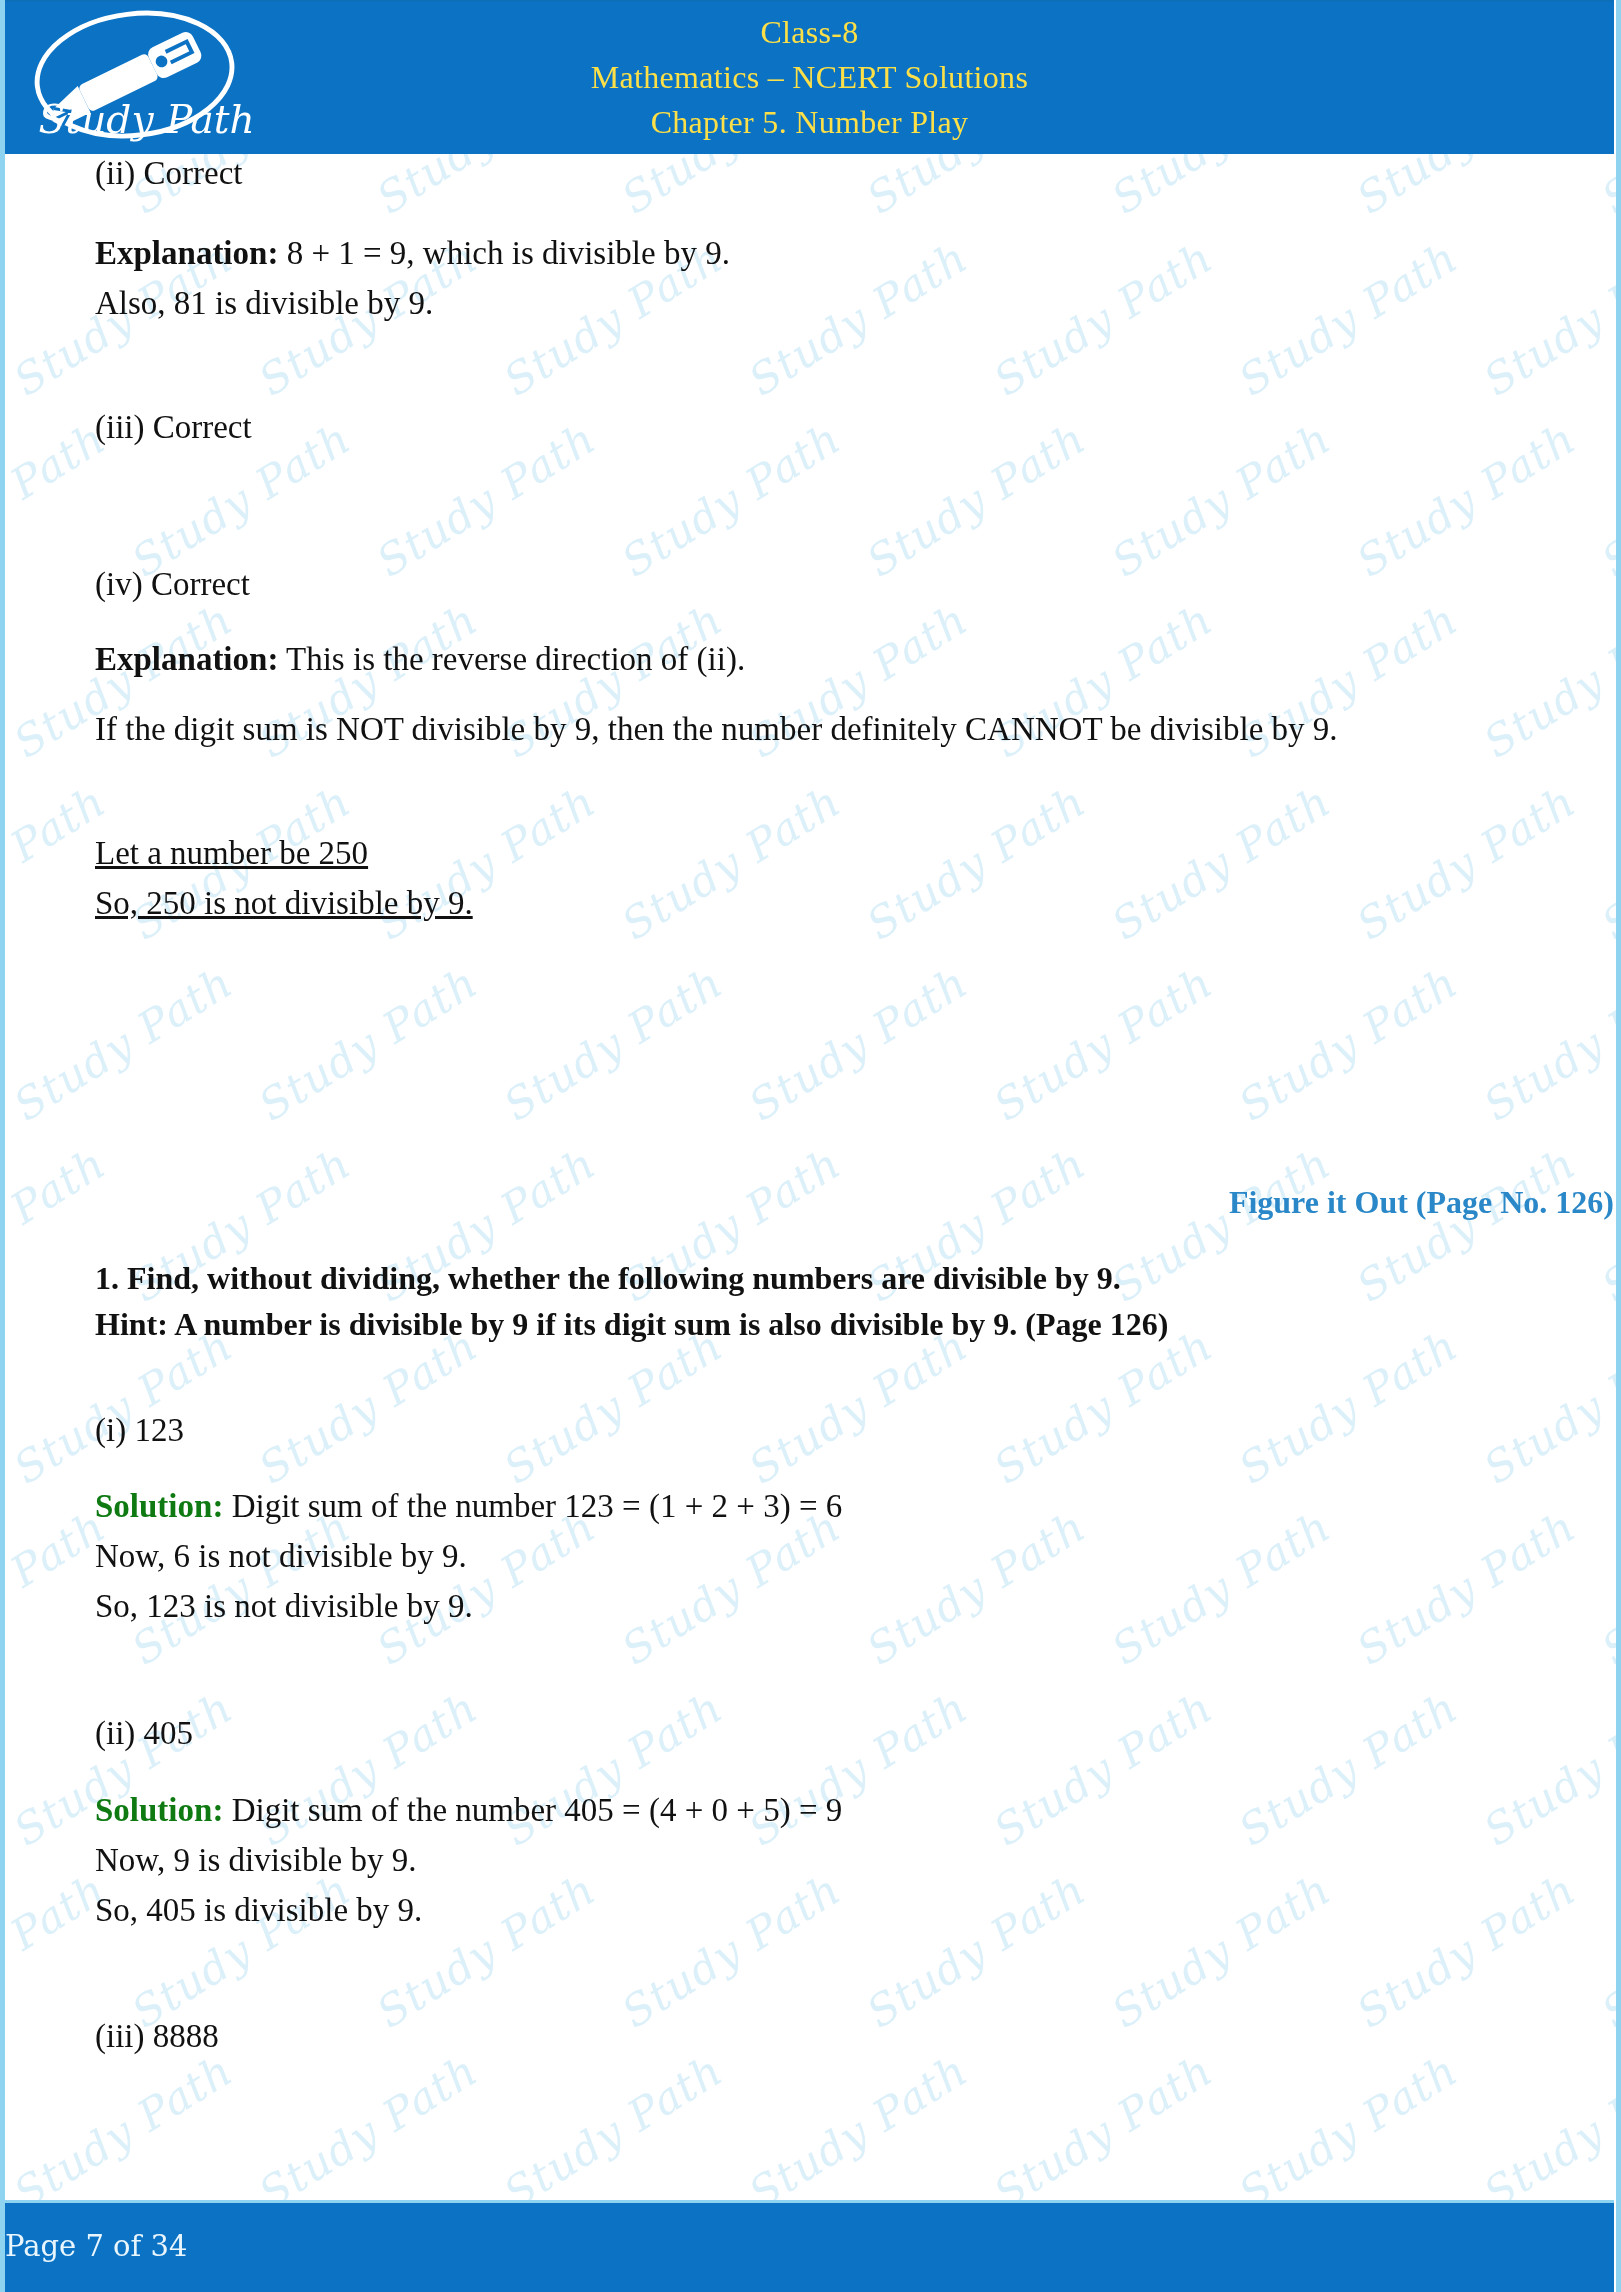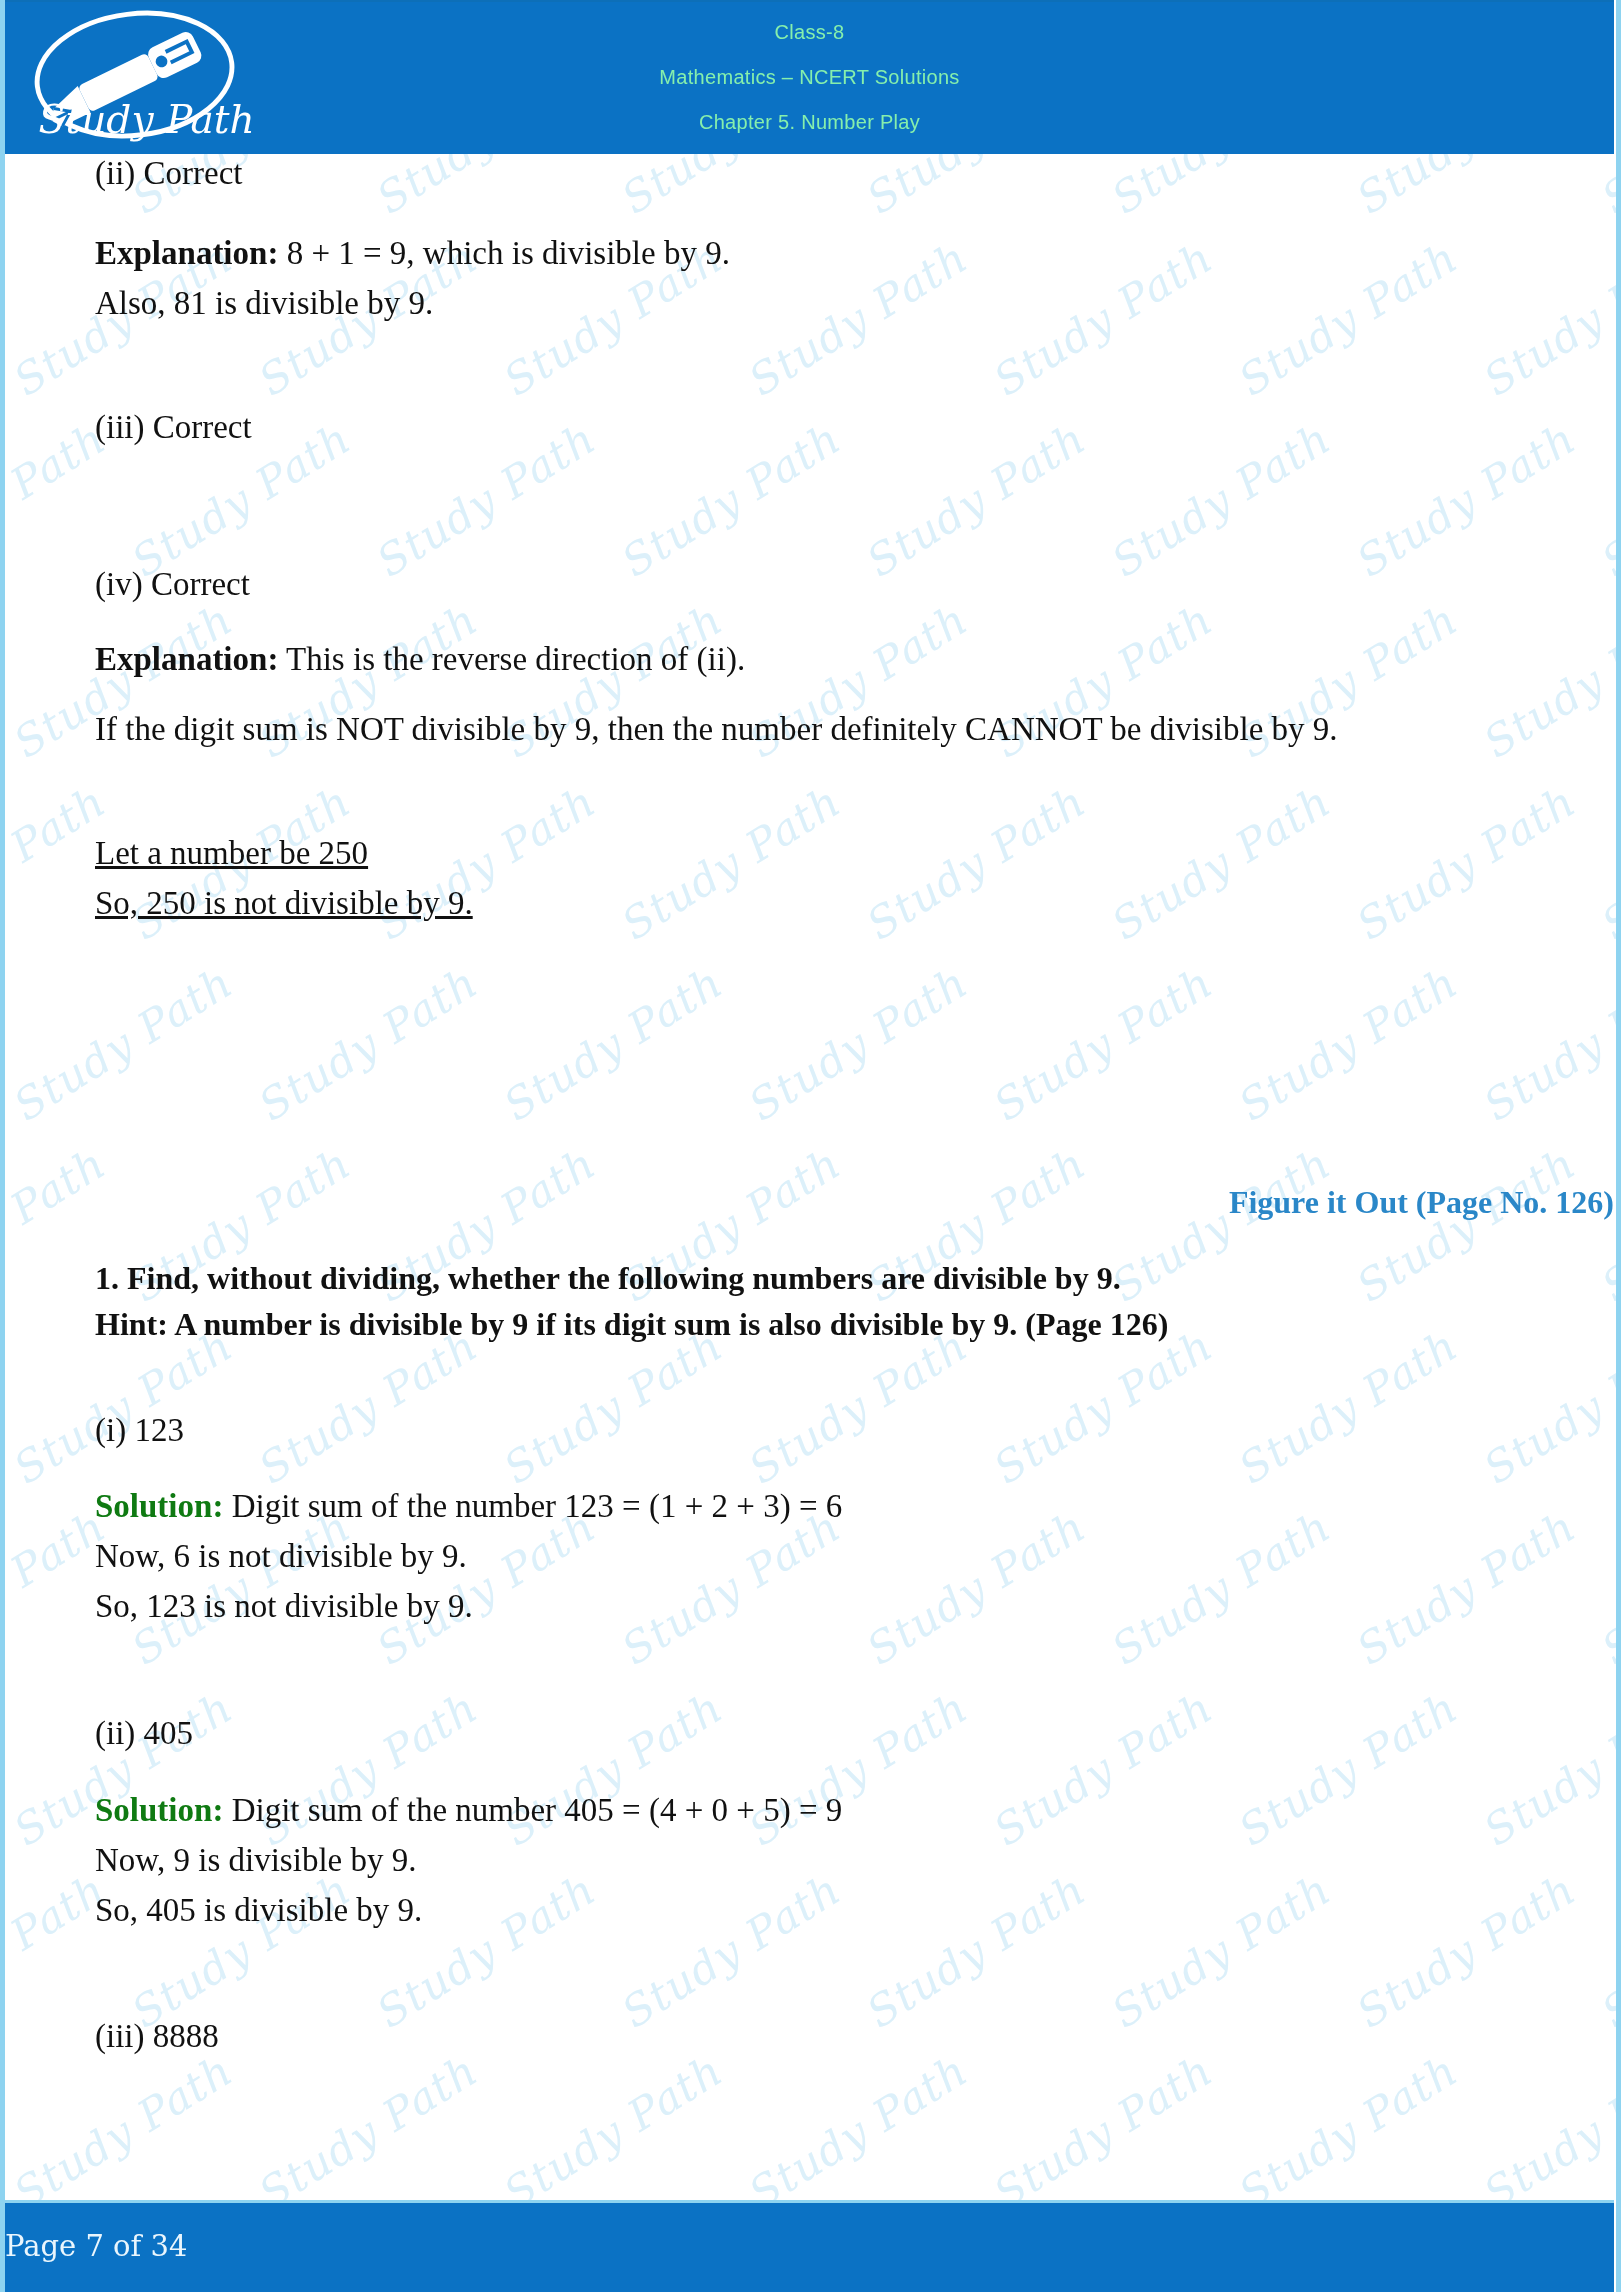--- a/index.html
+++ b/index.html
@@ -72,24 +72,24 @@
   }
   .header-titles {
     position: absolute;
     left: 0;
     top: 7.8px;
     width: 1609px;
     text-align: center;
     color: #ffffff;
   }
   .header-titles .line {
-    font-family: Liberation Sans, sans-serif;
-    font-size: 20px;
+    font-family: Liberation Serif, serif;
+    font-size: 32px;
     line-height: 45px;
-    color: #86efac;
+    color: #fde047;
     letter-spacing: 0.3px;
   }
 
   
   .content {
     position: absolute;
     left: 0;
     top: 152px;
     width: 1609px;
     height: 2034px;

